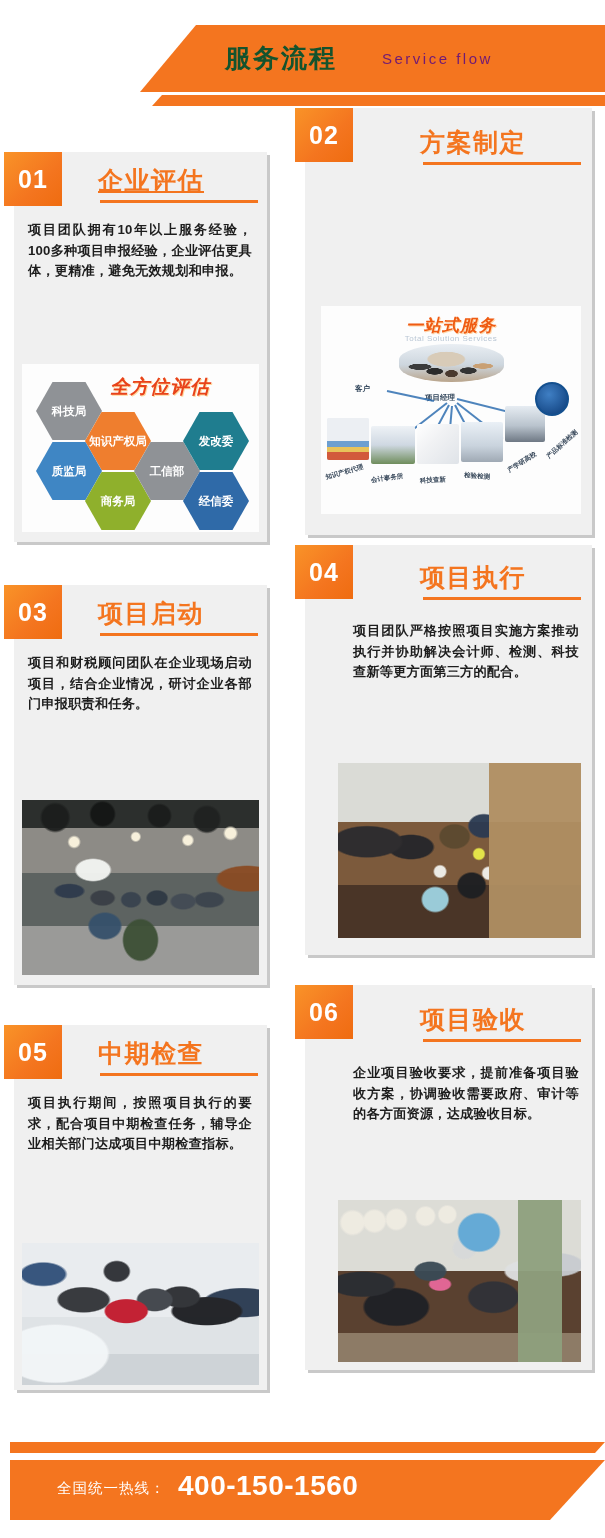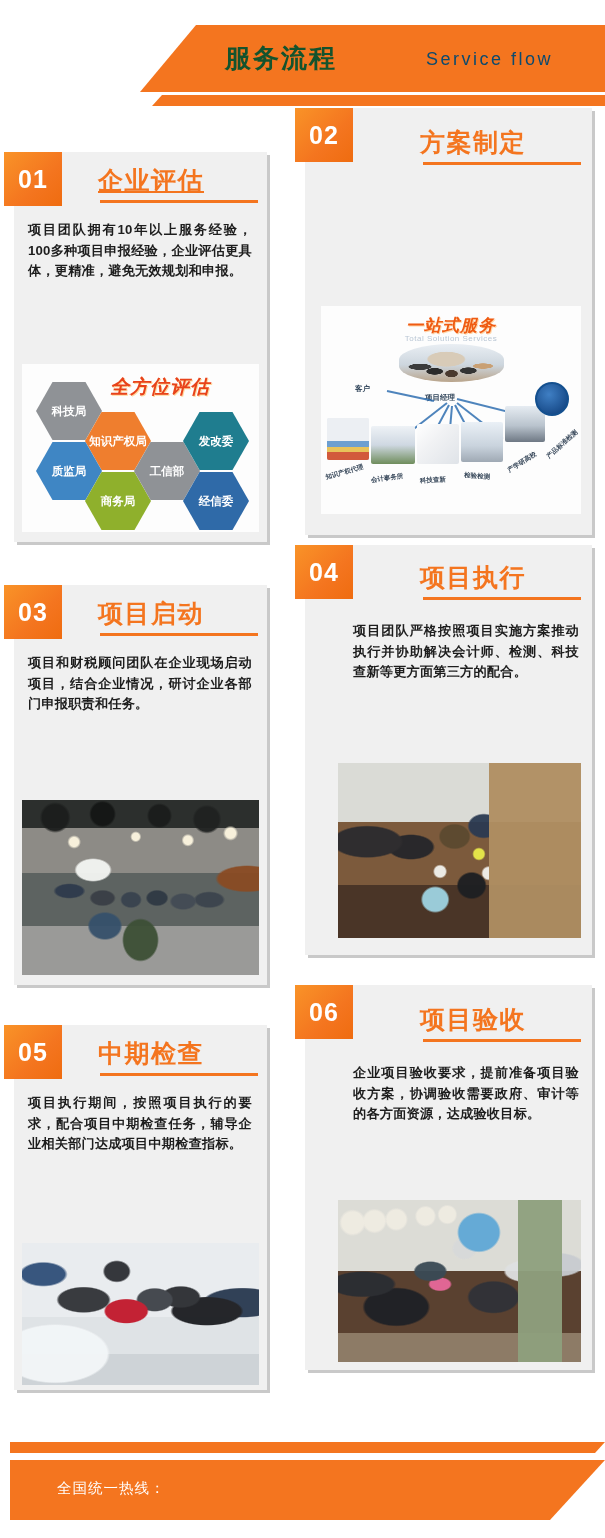--- a/index.html
+++ b/index.html
@@ -38,26 +38,25 @@
     left: 225px; top: 38px;
     color: #14532d;
     font-size: 26px;
     font-weight: bold;
     letter-spacing: 2px;
     line-height: 40px;
   }
   .hdr-sub {
     position: absolute;
     left: 382px; top: 48px;
-    color: #0c4a6e;
-    font-size: 18px;
+    color: #701a75;
+    font-size: 15px;
     letter-spacing: 2.5px;
     line-height: 22px;
     font-weight: 400;
-    margin-left: 44px;
   }
 
   
   .card {
     position: absolute;
     background: #f0f0f0;
     box-shadow: 3px 3px 0 #c9c9c9;
   }
   .badge {
     position: absolute;
@@ -394,15 +393,16 @@
            radial-gradient(ellipse at 90% 40%, #c8ccd0 0 8%, transparent 9%),
            radial-gradient(ellipse at 42% 52%, #e8689a 0 5%, transparent 6%);
            opacity:0.95;"></div>
     </div>
   </div>
 
   <div id="footer">
     <div class="ftr-stripe"></div>
     <div class="ftr-bar"></div>
     <div class="ftr-label">全国统一热线：</div>
+    <div class="ftr-phone">400-150-1560</div>
   </div>
 
 </div>
 
 </body></html>

